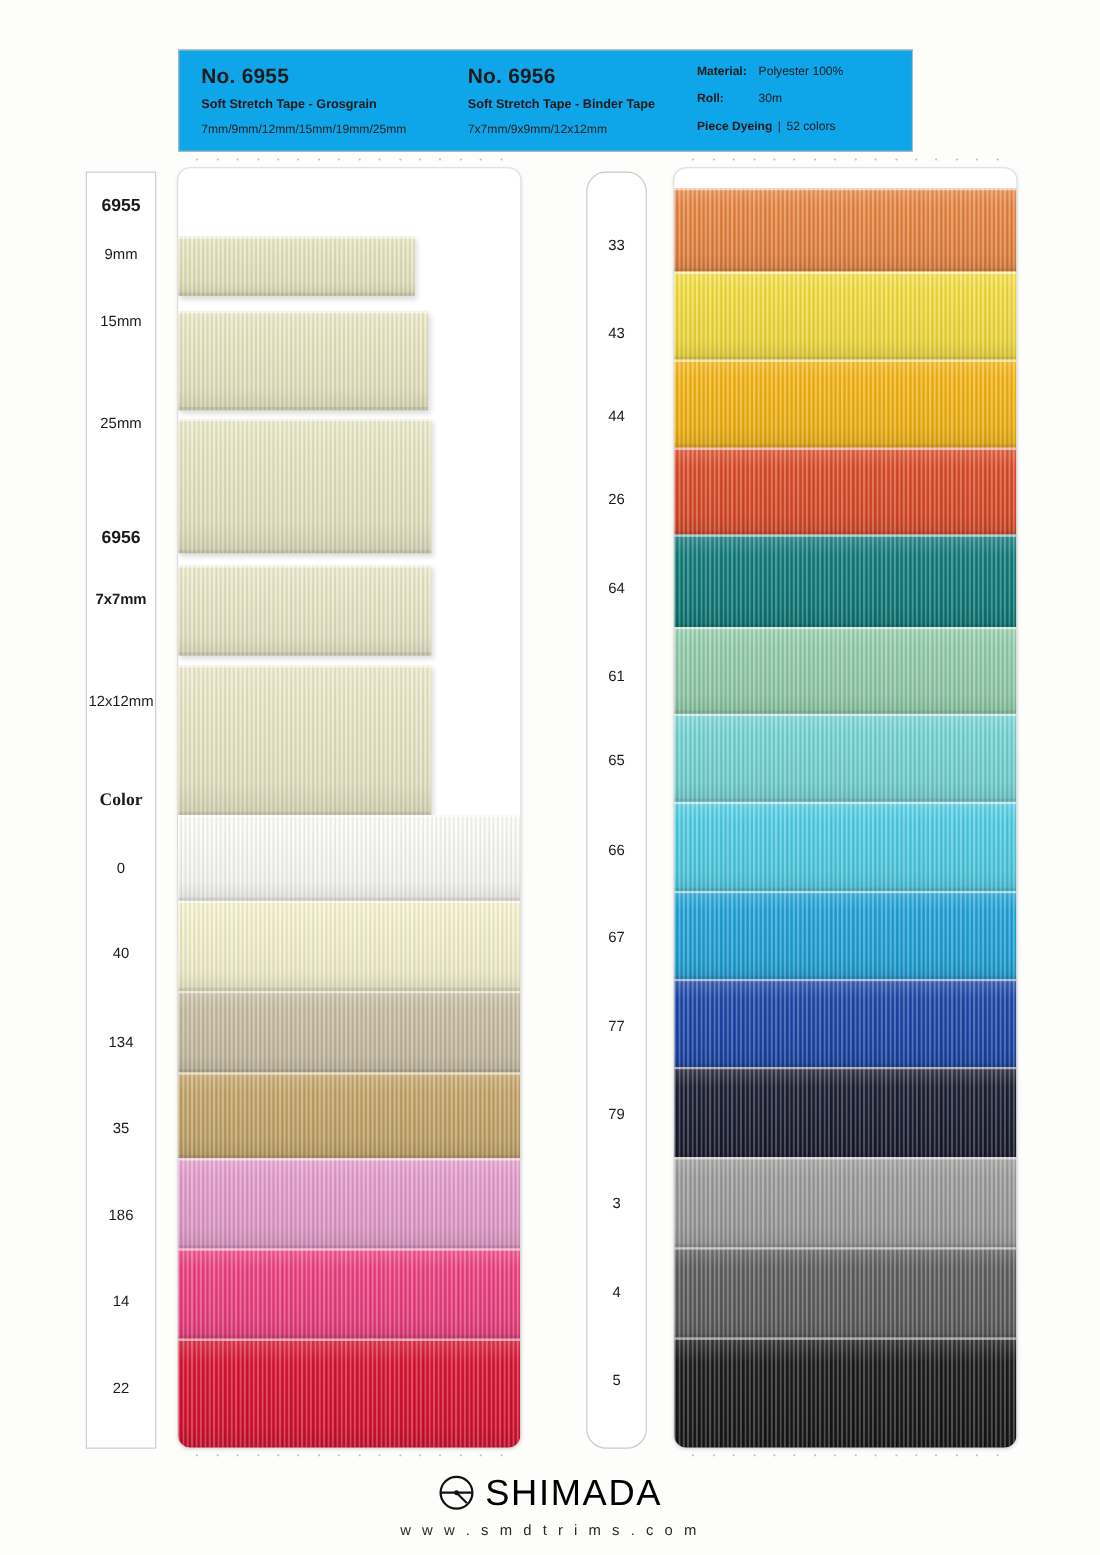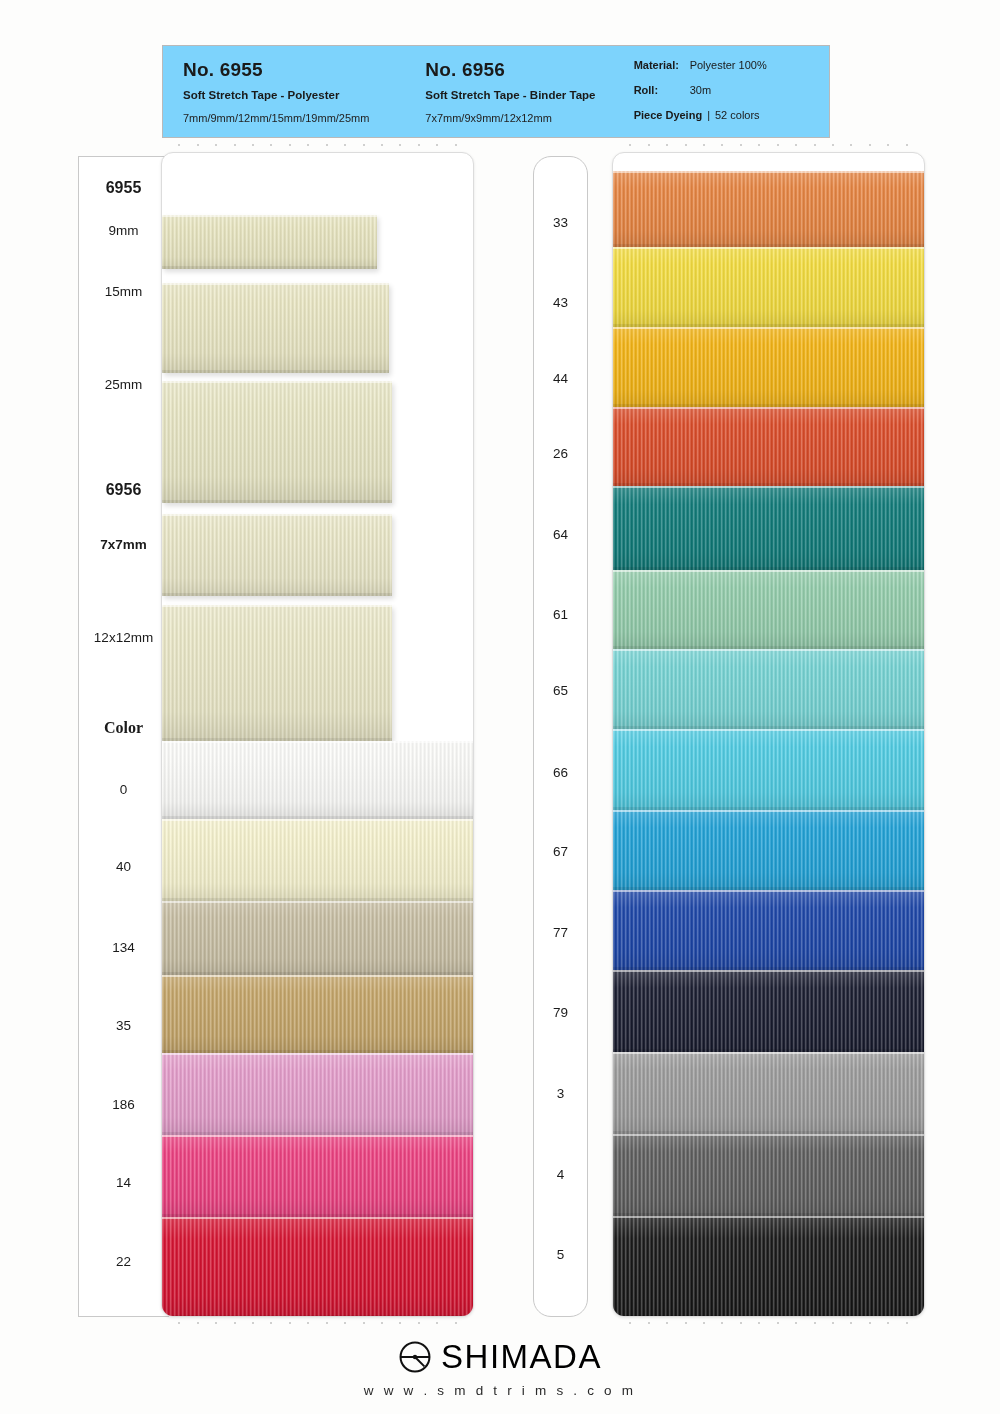--- a/index.html
+++ b/index.html
@@ -8,41 +8,41 @@
     background: #ffffff;
     font-family: "Liberation Sans", sans-serif;
     color: #1a1a1a;
     overflow: hidden;
   }
   .page { position: relative; width: 1000px; height: 1414px; background: #fdfdfc; }
 
   
   .spec-box {
     position: absolute; left: 162px; top: 45px; width: 668px; height: 93px;
-    border: 1px solid #b9b9b9; background: #7dd3fc;
+    border: 1px solid #b9b9b9; background: #0ea5e9;
     display: flex; align-items: stretch;
   }
   .spec-col { padding: 14px 0 0 20px; }
   .spec-col.c1 { width: 243px; }
   .spec-col.c2 { width: 215px; }
   .spec-col.c3 { width: 210px; padding-left: 14px; }
   .spec-no { font-size: 19px; font-weight: 700; letter-spacing: .2px; line-height: 1; margin-bottom: 11px; }
   .spec-name { font-size: 11.5px; font-weight: 700; line-height: 1; margin-bottom: 11px; }
   .spec-sizes { font-size: 11px; font-weight: 400; line-height: 1; color: #222; }
   .spec-row { font-size: 11px; line-height: 1; margin-bottom: 14px; display: flex; }
   .spec-row .k { font-weight: 700; width: 56px; flex: none; }
   .spec-row .v { font-weight: 400; }
   .spec-row.last { margin-bottom: 0; }
   .spec-row.last .k { width: auto; margin-right: 5px; }
 
   
   .label-col {
     position: absolute; border: 1px solid #c9c9c9; background: #ffffff;
   }
-  .label-col.left  { left: 78px;  top: 156px; width: 91px; height: 1161px; }
+  .label-col.left  { left: 78px;  top: 156px; width: 64px; height: 1161px; }
   .label-col.right { left: 533px; top: 156px; width: 55px; height: 1161px; border-radius: 18px; }
   .label-cell {
     position: absolute; left: 0; width: 100%;
     display: flex; align-items: center; justify-content: center;
     font-size: 13.5px; color: #1b1b1b; white-space: nowrap;
   }
   .label-cell.hdr { font-size: 16px; font-weight: 700; }
 
   
   .card {
@@ -107,21 +107,21 @@
 </style>
 </head>
 <body>
 
 <div class="page">
 
   <div class="spec-box">
 
     <div class="spec-col c1">
       <div class="spec-no">No. 6955</div>
-      <div class="spec-name">Soft Stretch Tape - Polyester</div>
+      <div class="spec-name">Soft Stretch Tape - Grosgrain</div>
       <div class="spec-sizes">7mm/9mm/12mm/15mm/19mm/25mm</div>
     </div>
 
     <div class="spec-col c2">
       <div class="spec-no">No. 6956</div>
       <div class="spec-name">Soft Stretch Tape - Binder Tape</div>
       <div class="spec-sizes">7x7mm/9x9mm/12x12mm</div>
     </div>
 
     <div class="spec-col c3">

